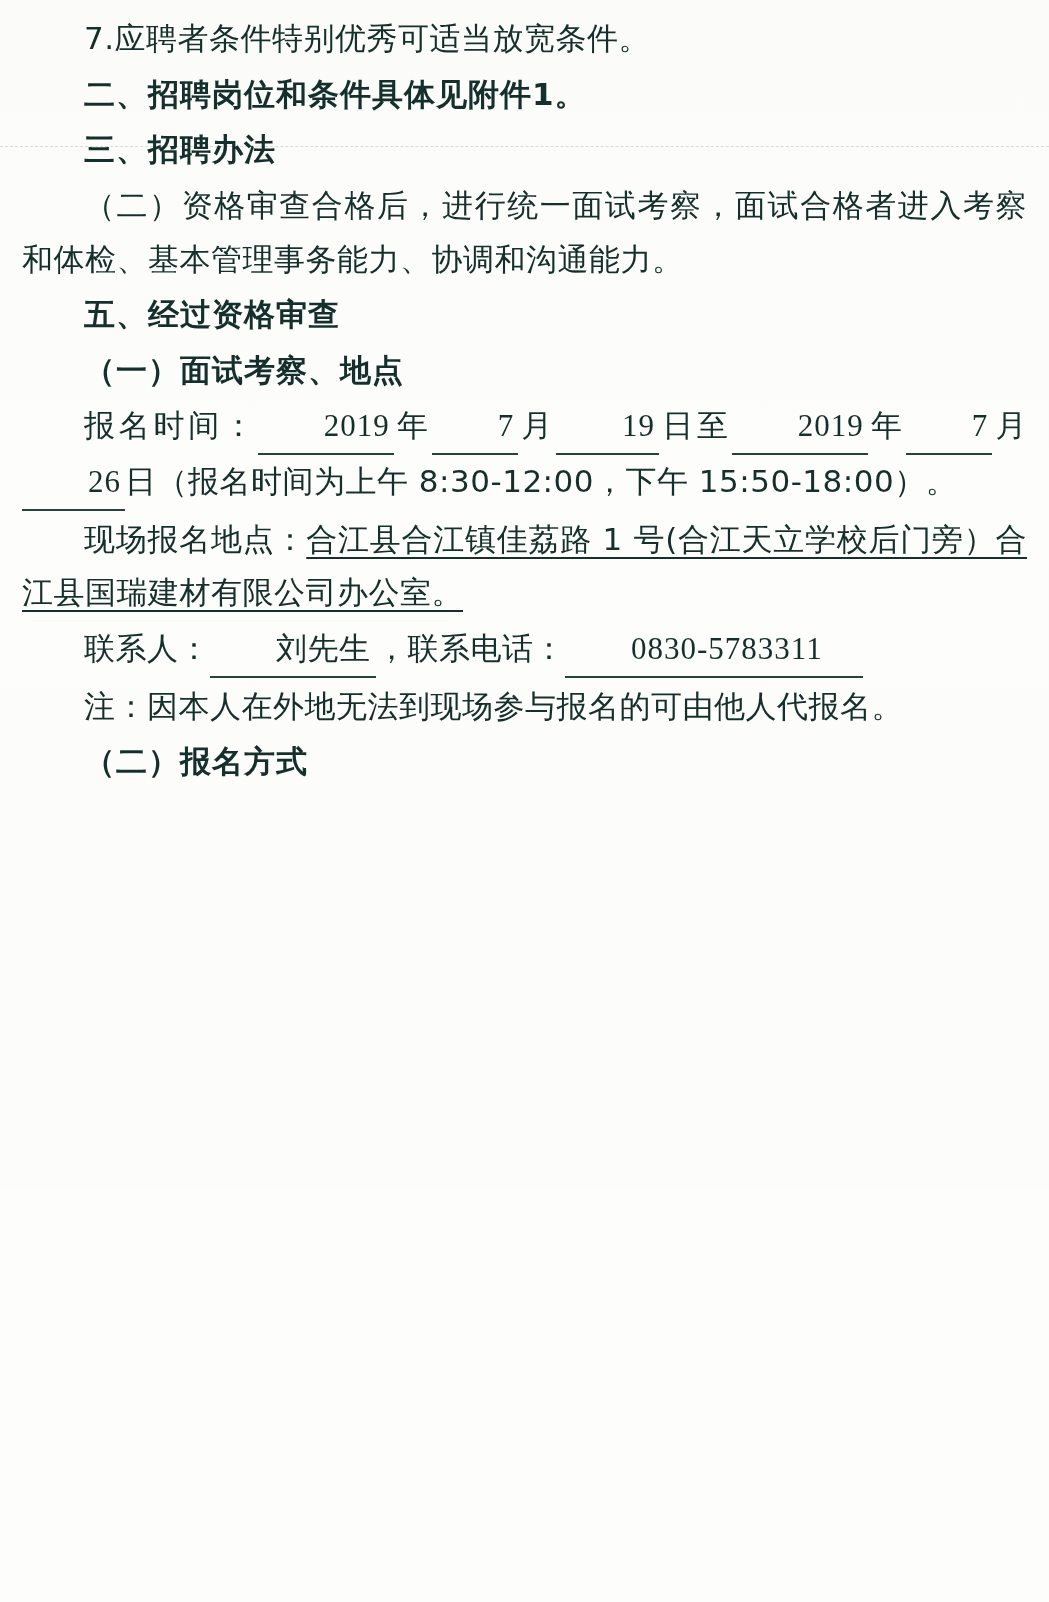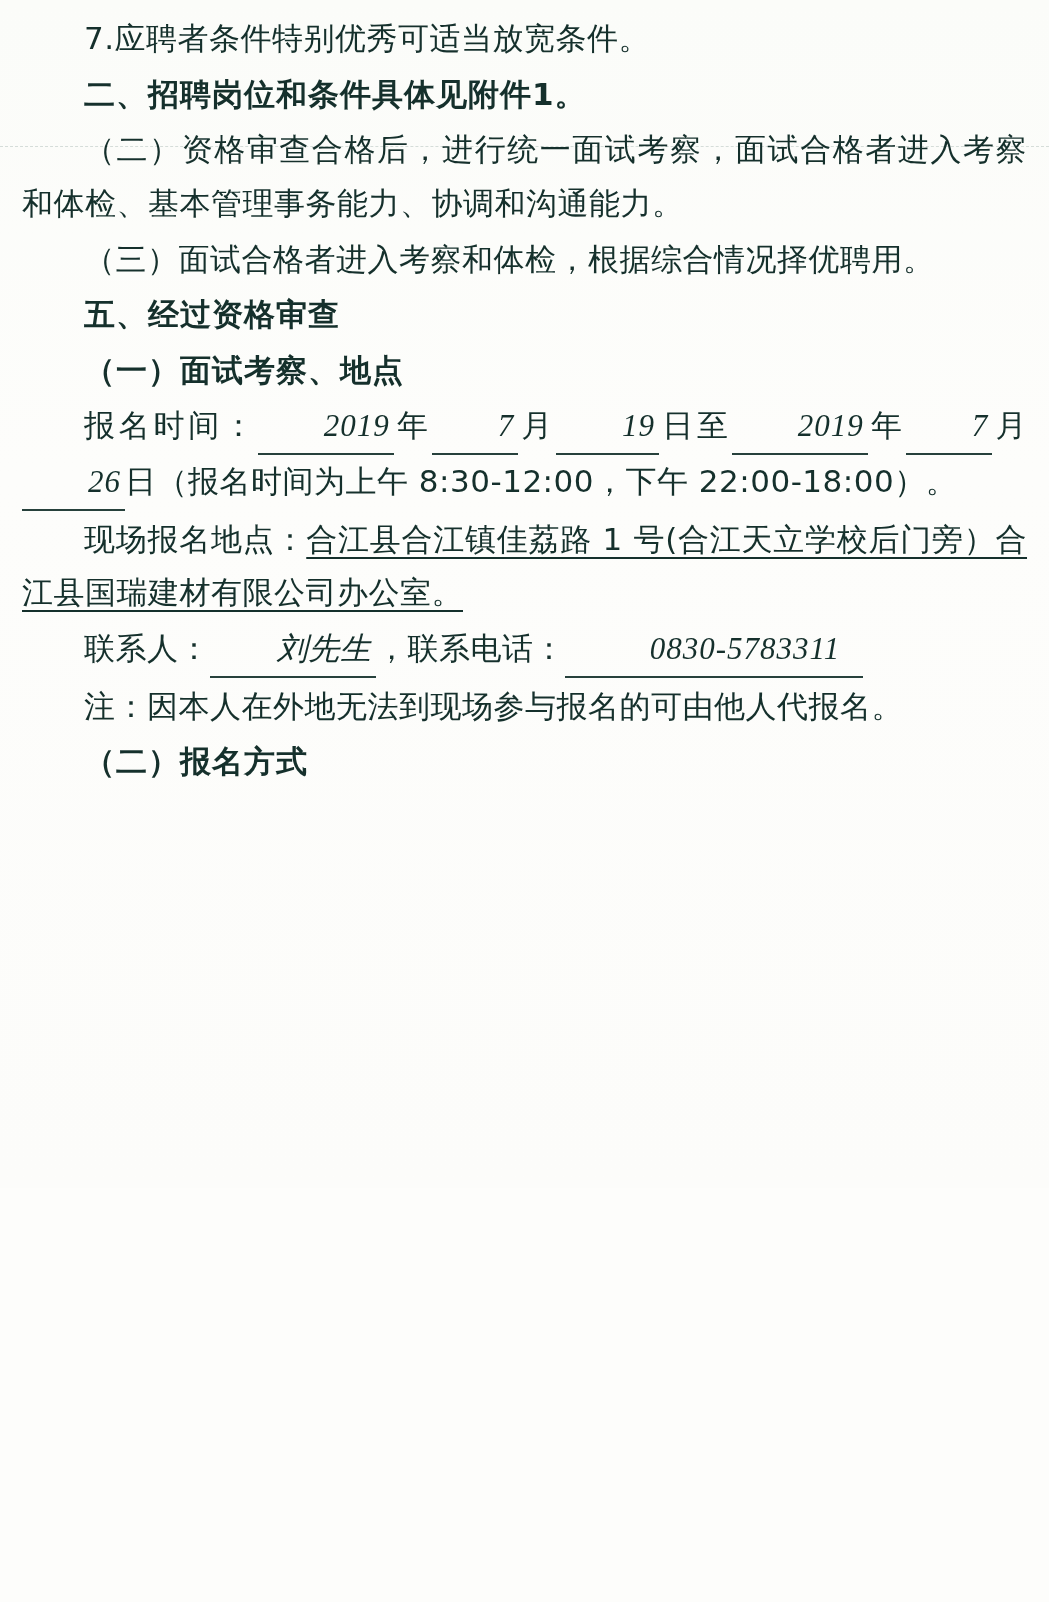--- a/index.html
+++ b/index.html
@@ -61,23 +61,21 @@
     margin-bottom: 2px;
   }
   .u {
     text-decoration: underline;
     text-underline-offset: 7px;
     text-decoration-thickness: 2px;
   }
   .blank {
     display: inline-block;
     border-bottom: 2px solid #27413c;
-    text-align: center;
     padding: 0 4px;
-    font-style: italic;
   }
   .num {
     font-family: "Liberation Serif", "DejaVu Serif", serif;
     letter-spacing: 1px;
   }
   .w-year  { min-width: 108px; }
   .w-mon   { min-width: 42px; }
   .w-day   { min-width: 54px; }
   .w-name  { min-width: 158px; }
   .w-phone { min-width: 290px; }
@@ -87,32 +85,32 @@
 
 <div class="page">
   <div class="scan-guide"></div>
 
   <div class="content">
 
     <p class="indent line-block">7.应聘者条件特别优秀可适当放宽条件。</p>
 
     <p class="heading line-block">二、招聘岗位和条件具体见附件1。</p>
 
+    <p class="heading line-block">三、招聘办法</p>
 
 
     <p class="indent line-block">（二）资格审查合格后，进行统一面试考察，面试合格者进入考察和体检、基本管理事务能力、协调和沟通能力。</p>
 
-    <p class="indent line-block">（三）面试合格者进入考察和体检，根据综合情况择优聘用。</p>
 
     <p class="heading line-block">五、经过资格审查</p>
 
     <p class="heading line-block">（一）面试考察、地点</p>
 
     <p class="indent line-block">
-      <span>报名时间：</span><span class="blank num w-year">2019</span><span>年</span><span class="blank num w-mon">7</span><span>月</span><span class="blank num w-day">19</span><span>日至</span><span class="blank num w-year">2019</span><span>年</span><span class="blank num w-mon">7</span><span>月</span><span class="blank num w-day">26</span><span>日（报名时间为上午 8:30-12:00，下午 22:00-18:00）。</span>
+      <span>报名时间：</span><span class="blank num w-year">2019</span><span>年</span><span class="blank num w-mon">7</span><span>月</span><span class="blank num w-day">19</span><span>日至</span><span class="blank num w-year">2019</span><span>年</span><span class="blank num w-mon">7</span><span>月</span><span class="blank num w-day">26</span><span>日（报名时间为上午 8:30-12:00，下午 15:50-18:00）。</span>
     </p>
 
     <p class="indent line-block">
       <span>现场报名地点：</span><span class="u">合江县合江镇佳荔路 1 号(合江天立学校后门旁）合江县国瑞建材有限公司办公室。</span>
     </p>
 
     <p class="indent line-block">
       <span>联系人：</span><span class="blank w-name">刘先生</span><span>，</span><span>联系电话：</span><span class="blank num w-phone">0830-5783311</span>
     </p>
 

